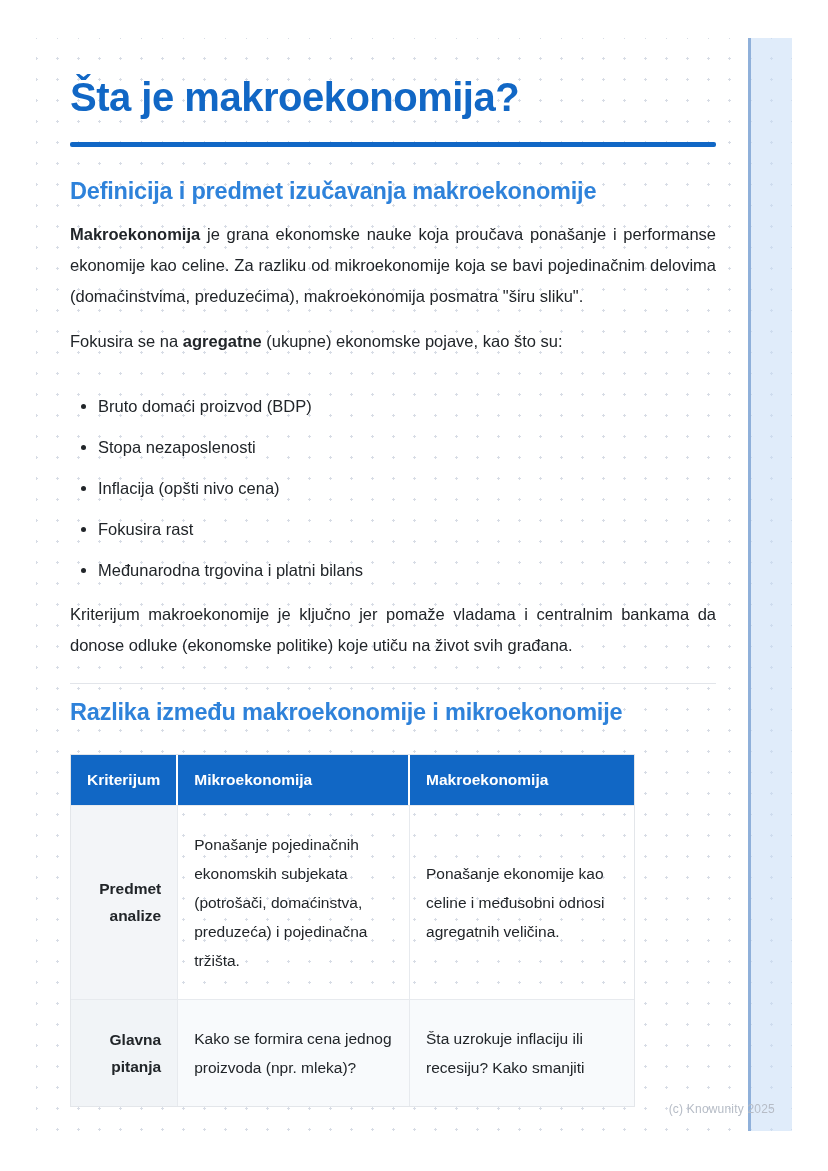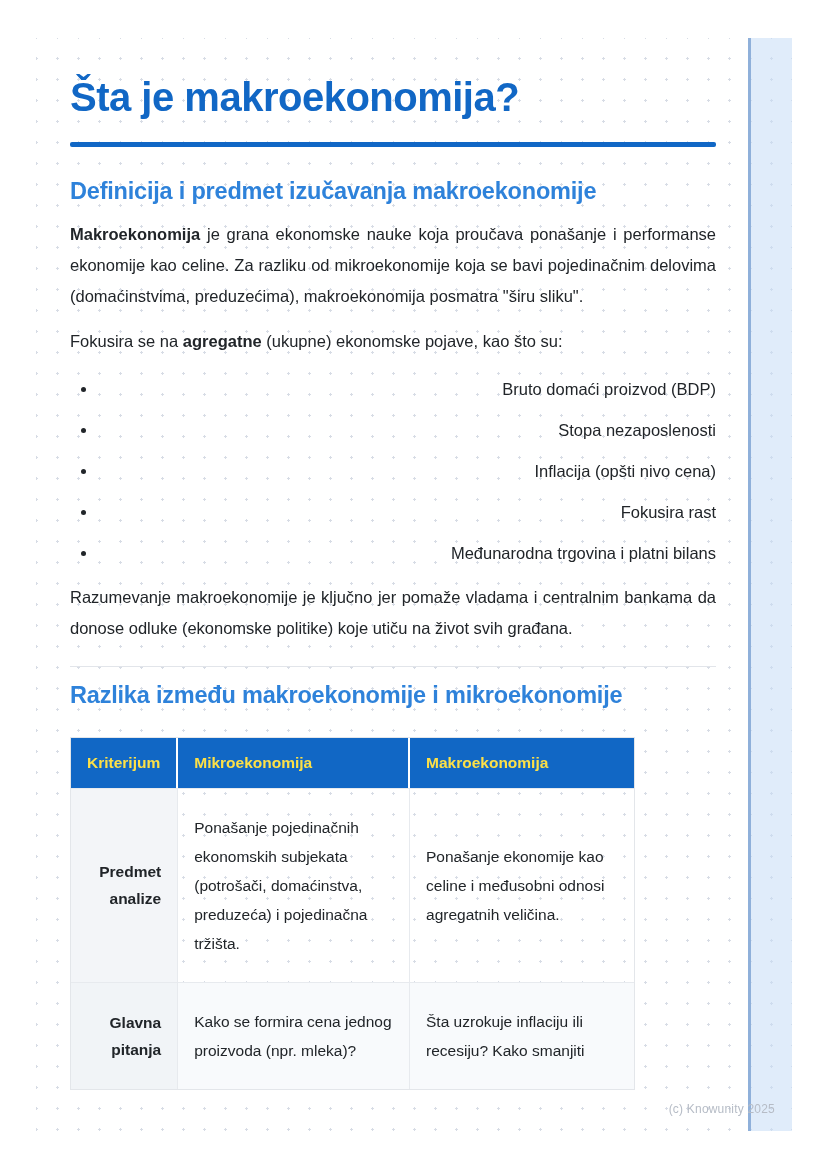--- a/index.html
+++ b/index.html
@@ -65,24 +65,23 @@
     text-align: justify;
     color: #212529;
   }
   p.mt-lg { margin-top: 13px; }
   p.mt-md { margin-top: 14px; }
   p.mt-sm { margin-top: 12px; }
   p.mt-table { margin-top: 16px; }
   .bold { font-weight: 700; }
 
   ul.topic-list {
-    margin-top: 20px;
+    margin-top: 37px;
     padding-left: 28px;
     list-style: disc;
-    text-align: right;
   }
   ul.topic-list li {
     font-size: 16.5px;
     line-height: 25px;
     margin-bottom: 16px;
     color: #212529;
   }
 
   hr.divider {
     border: none;
@@ -93,21 +92,21 @@
   table.compare-table {
     margin-top: 26px;
     border-collapse: separate;
     border-spacing: 0;
     width: 565px;
     border: 1px solid #e3e6ea;
     font-size: 15.5px;
   }
   table.compare-table th {
     background: #1167c5;
-    color: #fde047;
+    color: #ffffff;
     font-weight: 700;
     text-align: left;
     padding: 16px 16px;
     border-right: 2px solid #ffffff;
     font-size: 15.5px;
   }
   table.compare-table th:last-child { border-right: none; }
   table.compare-table th.col-crit  { width: 107px; }
   table.compare-table th.col-micro { width: 233px; }
   table.compare-table th.col-macro { width: 225px; }
@@ -158,21 +157,21 @@
     <p class="body-text mt-md"><span>Fokusira se na </span><span class="bold">agregatne</span><span> (ukupne) ekonomske pojave, kao što su:</span></p>
 
     <ul class="topic-list">
       <li>Bruto domaći proizvod (BDP)</li>
       <li>Stopa nezaposlenosti</li>
       <li>Inflacija (opšti nivo cena)</li>
       <li>Fokusira rast</li>
       <li>Međunarodna trgovina i platni bilans</li>
     </ul>
 
-    <p class="body-text mt-sm">Razumevanje makroekonomije je ključno jer pomaže vladama i centralnim bankama da donose odluke (ekonomske politike) koje utiču na život svih građana.</p>
+    <p class="body-text mt-sm">Kriterijum makroekonomije je ključno jer pomaže vladama i centralnim bankama da donose odluke (ekonomske politike) koje utiču na život svih građana.</p>
 
     <hr class="divider">
 
     <h2 class="section-heading second">Razlika između makroekonomije i mikroekonomije</h2>
 
 
     <table class="compare-table">
       <thead>
         <tr>
           <th class="col-crit">Kriterijum</th>

